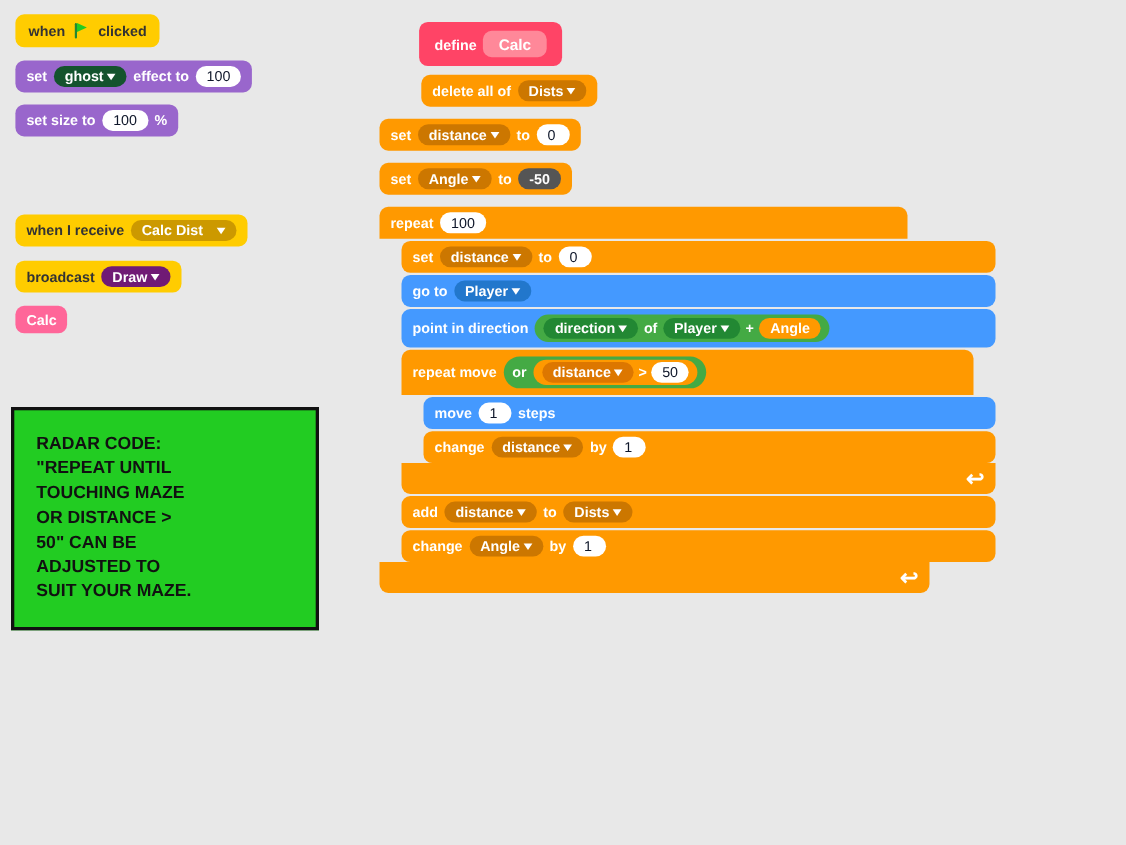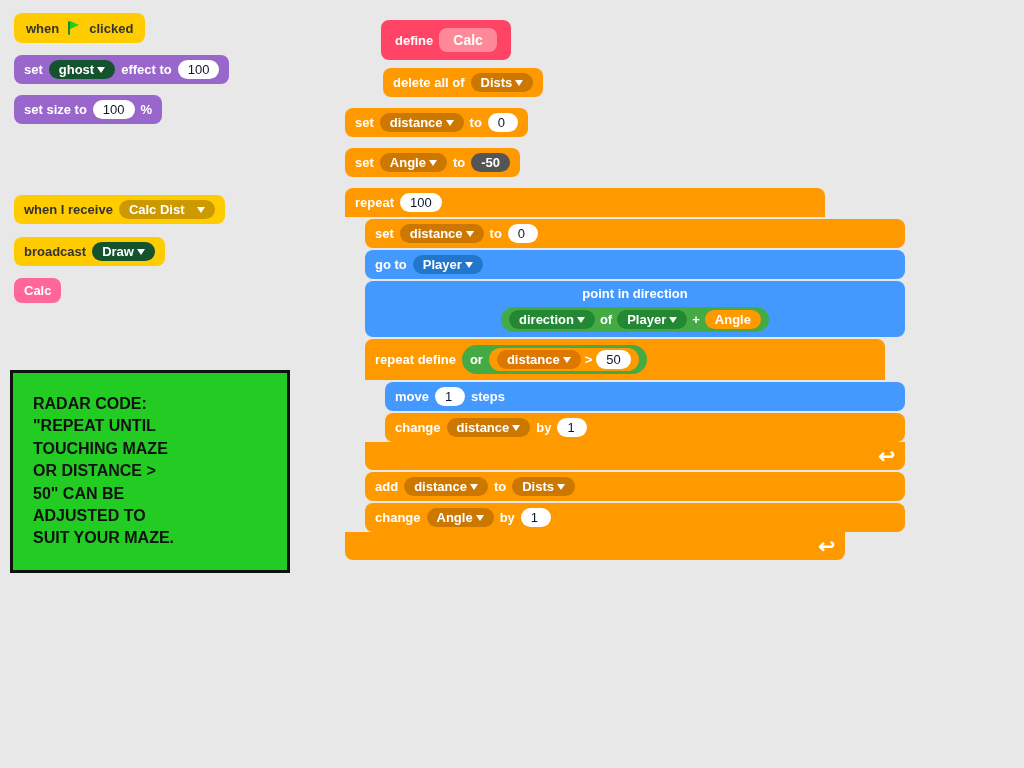--- a/index.html
+++ b/index.html
@@ -176,21 +176,21 @@
     <div class="block-dropdown" style="background:#cc9900;gap:12px;">
       <span>Calc Dist</span>
       <span class="arrow-down"></span>
     </div>
   </div>
 </div>
 
 <div class="block-container" style="left:14px; top:237px;">
   <div class="scratch-block block-yellow" style="border-radius:8px;">
     <span>broadcast</span>
-    <div class="block-dropdown" style="background:#14532d;">
+    <div class="block-dropdown" style="background:#701a75;">
       <span>Draw</span>
       <span class="arrow-down"></span>
     </div>
   </div>
 </div>
 
 <div class="block-container" style="left:14px; top:278px;">
   <div class="scratch-block block-pink" style="border-radius:8px;">
     <span>Calc</span>
   </div>
@@ -272,21 +272,21 @@
     </div>
 
     <div class="scratch-block block-blue" style="border-radius:8px;">
       <span>go to</span>
       <div class="block-dropdown-blue">
         <span>Player</span>
         <span class="arrow-down"></span>
       </div>
     </div>
 
-    <div class="scratch-block block-blue" style="border-radius:8px;flex-direction:column;">
+    <div class="scratch-block block-blue" style="border-radius:8px;">
       <span>point in direction</span>
 
       <div style="background:#44aa44; border-radius:20px; padding:3px 8px; display:inline-flex; align-items:center; gap:5px; color:white;">
         <div class="block-dropdown-green">
           <span>direction</span>
           <span class="arrow-down"></span>
         </div>
         <span>of</span>
         <div class="block-dropdown-green">
           <span>Player</span>
@@ -295,21 +295,21 @@
         <span>+</span>
         <div style="background:#ff9900; border-radius:20px; padding:2px 10px;">
           <span>Angle</span>
         </div>
       </div>
     </div>
 
     <div>
       
       <div style="background:#ff9900; border-radius:8px 8px 0 0; padding:6px 10px; display:inline-flex; align-items:center; gap:6px; color:white; font-weight:bold; font-size:13px; width:520px;">
-        <span>repeat define</span>
+        <span>repeat move</span>
 
         <div style="background:#44aa44; border-radius:20px; padding:3px 8px; display:inline-flex; align-items:center; gap:6px; color:white;">
           <span>or</span>
           <div style="background:#ff9900; border-radius:20px; padding:2px 8px; display:inline-flex; align-items:center; gap:4px;">
             <div class="block-dropdown" style="background:#dd7700;">
               <span>distance</span>
               <span class="arrow-down"></span>
             </div>
             <span>&gt;</span>
             <div class="block-input">

